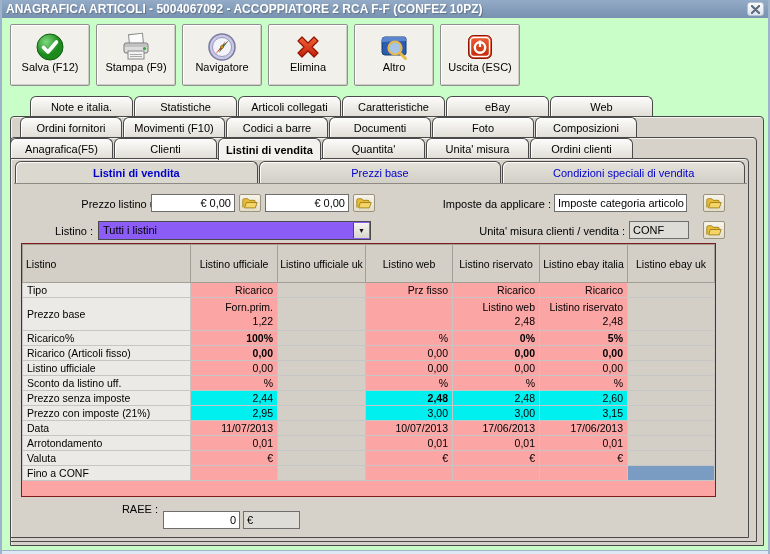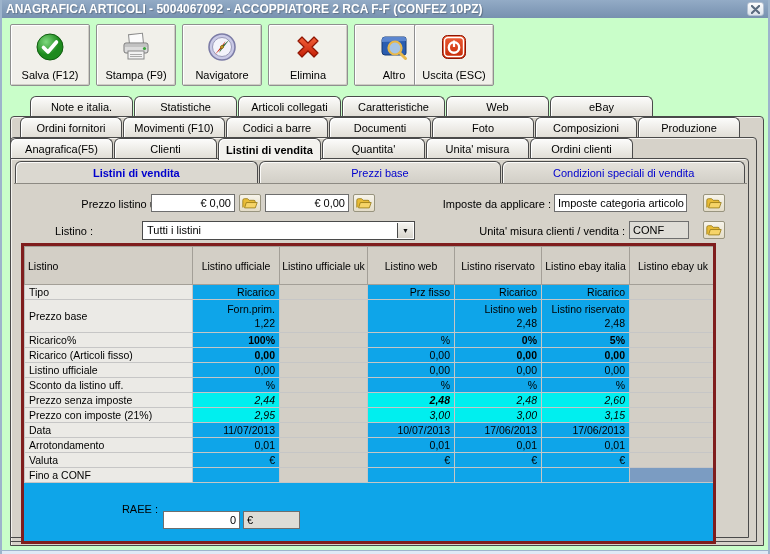--- a/index.html
+++ b/index.html
@@ -17,21 +17,21 @@
   .closebtn { position:absolute; right:6px; top:2px; width:17px; height:14px; border-radius:3px;
               background:linear-gradient(#fdfdfd,#dde4ec); border:1px solid #b4c1d2;
               display:flex; align-items:center; justify-content:center; cursor:pointer; }
 
   
   .toolbar { position:absolute; left:0; top:24px; height:64px; width:770px; }
   .tbtn { position:absolute; top:0; width:80px; height:62px; background:#f1f0ea;
           border:1px solid #8f8f8f; border-radius:2px;
           box-shadow:inset 1px 1px 0 #fff, inset -1px -1px 0 #cfcdc5;
           display:flex; flex-direction:column; align-items:center; justify-content:flex-end;
-          padding-bottom:4px; cursor:pointer; }
+          padding-bottom:12px; cursor:pointer; }
   .tbtn .ticon { position:absolute; top:6px; left:50%; transform:translateX(-50%); width:32px; height:32px; }
   .tbtn .tlabel { font-size:11px; white-space:nowrap; }
 
   
   .page { position:absolute; background:#d6d2c9; border:1px solid #4a4a4a; border-radius:4px 4px 0 0;
           box-shadow:inset 1px 1px 0 #f4f2ee; }
   .pageDeep { left:8px; top:116px; width:754px; height:430px; }
   .pageMid  { left:8px; top:137px; width:747px; height:405px; }
   .mainpanel{ left:8px; top:158px; width:739px; height:380px; border-radius:0 4px 0 0; }
 
@@ -54,38 +54,38 @@
 
   
   .lbl { position:absolute; text-align:right; white-space:nowrap; }
   .inp { position:absolute; height:18px; background:#fff; border:1px solid #6e6e6e;
          font-size:11px; line-height:16px; padding:0 3px; overflow:hidden; white-space:nowrap; }
   .inp.money { text-align:right; }
   .inp.dis { background:#dedcd6; }
   .folderbtn { position:absolute; width:22px; height:18px; background:linear-gradient(#f7f4ea,#e4ddc8);
                border:1px solid #98947f; border-radius:2px; display:flex; align-items:center;
                justify-content:center; cursor:pointer; }
-  .combo { position:absolute; height:19px; background:#ffffff; border:1px solid #4a4a4a;
-           font-size:11px; line-height:17px; padding:0 20px 13px 4px; cursor:pointer; white-space:nowrap;margin-left:44px; }
+  .combo { position:absolute; height:19px; background:#8b5cf6; border:1px solid #4a4a4a;
+           font-size:11px; line-height:17px; padding:0 20px 13px 4px; cursor:pointer; white-space:nowrap; }
   .combo .arrow { position:absolute; right:1px; top:1px; bottom:1px; width:16px;
                   background:linear-gradient(#f5f4f0,#d8d5cd); border-left:1px solid #4a4a4a;
                   display:flex; align-items:center; justify-content:center; font-size:7px; color:#111; }
 
   
-  .tablewrap { position:absolute; left:10px; top:84px; width:695px; height:301px;
-               background:#0ea5e9; border:3px solid #7f1d1d; overflow:hidden; }
+  .tablewrap { position:absolute; left:10px; top:84px; width:695px; height:254px;
+               background:#fca5a5; border:1px solid #7f1d1d; overflow:hidden; }
   table { border-collapse:collapse; table-layout:fixed; width:692px; font-size:10.5px; }
   th { height:38px; background:#d3cfc6; border:1px solid #a39f97; font-weight:normal;
        text-align:center; vertical-align:middle; padding:0 2px; overflow:hidden; }
   th.corner { text-align:left; vertical-align:middle; padding-left:3px; }
   td { height:15px; border:1px solid #c6c6c6; padding:0 4px; text-align:right;
        white-space:pre-line; overflow:hidden; vertical-align:middle; line-height:14px; }
   td.lblcell { background:#ebeae6; text-align:left; }
   td.graycol { background:#d3cfc6; }
-  td.cyan { background:#00efef;font-style:italic; }
+  td.cyan { background:#00efef; }
   td.sel { background:#7b9cc2; }
   td.b { font-weight:bold; }
   tr.tall td { height:33px; }
 
   
   .bottomstrip { position:absolute; left:-2px; bottom:0; width:770px; height:4px;
                  background:#dfe9f6; border-top:1px solid #9db4cc; }
 </style>
 </head>
 <body>
@@ -151,21 +151,21 @@
       </div>
       <div class="tbtn" style="left: 352px;">
         <span class="ticon"><svg width="32" height="32" viewBox="0 0 32 32">
             <path d="M4 9 Q4 6 7 6 L26 6 Q28 6 28 8 L28 22 Q28 24 26 24 L7 24 Q4 24 4 21 Z" fill="#2a5db0" stroke="#173a73"></path>
             <path d="M4 9 Q4 6 7 6 L26 6 Q28 6 28 8 L28 10 L4 11 Z" fill="#5b86cf"></path>
             <circle cx="17" cy="17" r="6.5" fill="#bcd6f0" fill-opacity="0.85" stroke="#e8b84a" stroke-width="2.2"></circle>
             <line x1="22" y1="22" x2="27.5" y2="27.5" stroke="#e8b84a" stroke-width="3" stroke-linecap="round"></line>
           </svg></span>
         <span class="tlabel">Altro</span>
       </div>
-      <div class="tbtn" style="left: 412px;">
+      <div class="tbtn" style="left: 438px;">
         <span class="ticon"><svg width="32" height="32" viewBox="0 0 32 32">
             <defs>
               <linearGradient id="gP" x1="0" y1="0" x2="0" y2="1">
                 <stop offset="0%" stop-color="#f06038"></stop>
                 <stop offset="100%" stop-color="#c22604"></stop>
               </linearGradient>
             </defs>
             <rect x="4.5" y="4.5" width="23" height="23" rx="5" fill="url(#gP)" stroke="#8e1402"></rect>
             <rect x="6.5" y="6.5" width="19" height="19" rx="3.5" fill="none" stroke="#ffffff" stroke-width="1.4"></rect>
             <circle cx="16" cy="16.5" r="5.2" fill="none" stroke="#fff" stroke-width="2.4"></circle>
@@ -173,32 +173,31 @@
           </svg></span>
         <span class="tlabel">Uscita (ESC)</span>
       </div>
     </div>
 
   <div class="tabrow" id="tabrow1" style="left:28px; top:96px;">
       <div class="tab" style="width: 103px;">Note e italia.</div>
       <div class="tab" style="width: 103px;">Statistiche</div>
       <div class="tab" style="width: 103px;">Articoli collegati</div>
       <div class="tab" style="width: 103px;">Caratteristiche</div>
+      <div class="tab" style="width: 103px;">eBay</div>
       <div class="tab" style="width: 103px;">Web</div>
-      <div class="tab" style="width: 103px;">eBay</div>
     </div>
   <div class="page pageDeep"></div>
   <div class="tabrow" id="tabrow2" style="left:18px; top:117px;">
       <div class="tab" style="width: 102px;">Ordini fornitori</div>
       <div class="tab" style="width: 102px;">Movimenti (F10)</div>
       <div class="tab" style="width: 102px;">Codici a barre</div>
       <div class="tab" style="width: 102px;">Documenti</div>
       <div class="tab" style="width: 102px;">Foto</div>
       <div class="tab" style="width: 102px;">Composizioni</div>
-      <div class="tab" style="width: 102px;">Produzione</div>
     </div>
   <div class="page pageMid"></div>
   <div class="tabrow" id="tabrow3" style="left:8px; top:138px;justify-content:space-between;">
       <div class="tab" style="width: 103px;">Anagrafica(F5)</div>
       <div class="tab" style="width: 103px;">Clienti</div>
       <div class="tab active" style="width: 103px;">Listini di vendita</div>
       <div class="tab" style="width: 103px;">Quantita'</div>
       <div class="tab" style="width: 103px;">Unita' misura</div>
       <div class="tab" style="width: 103px;">Ordini clienti</div>
     </div>

